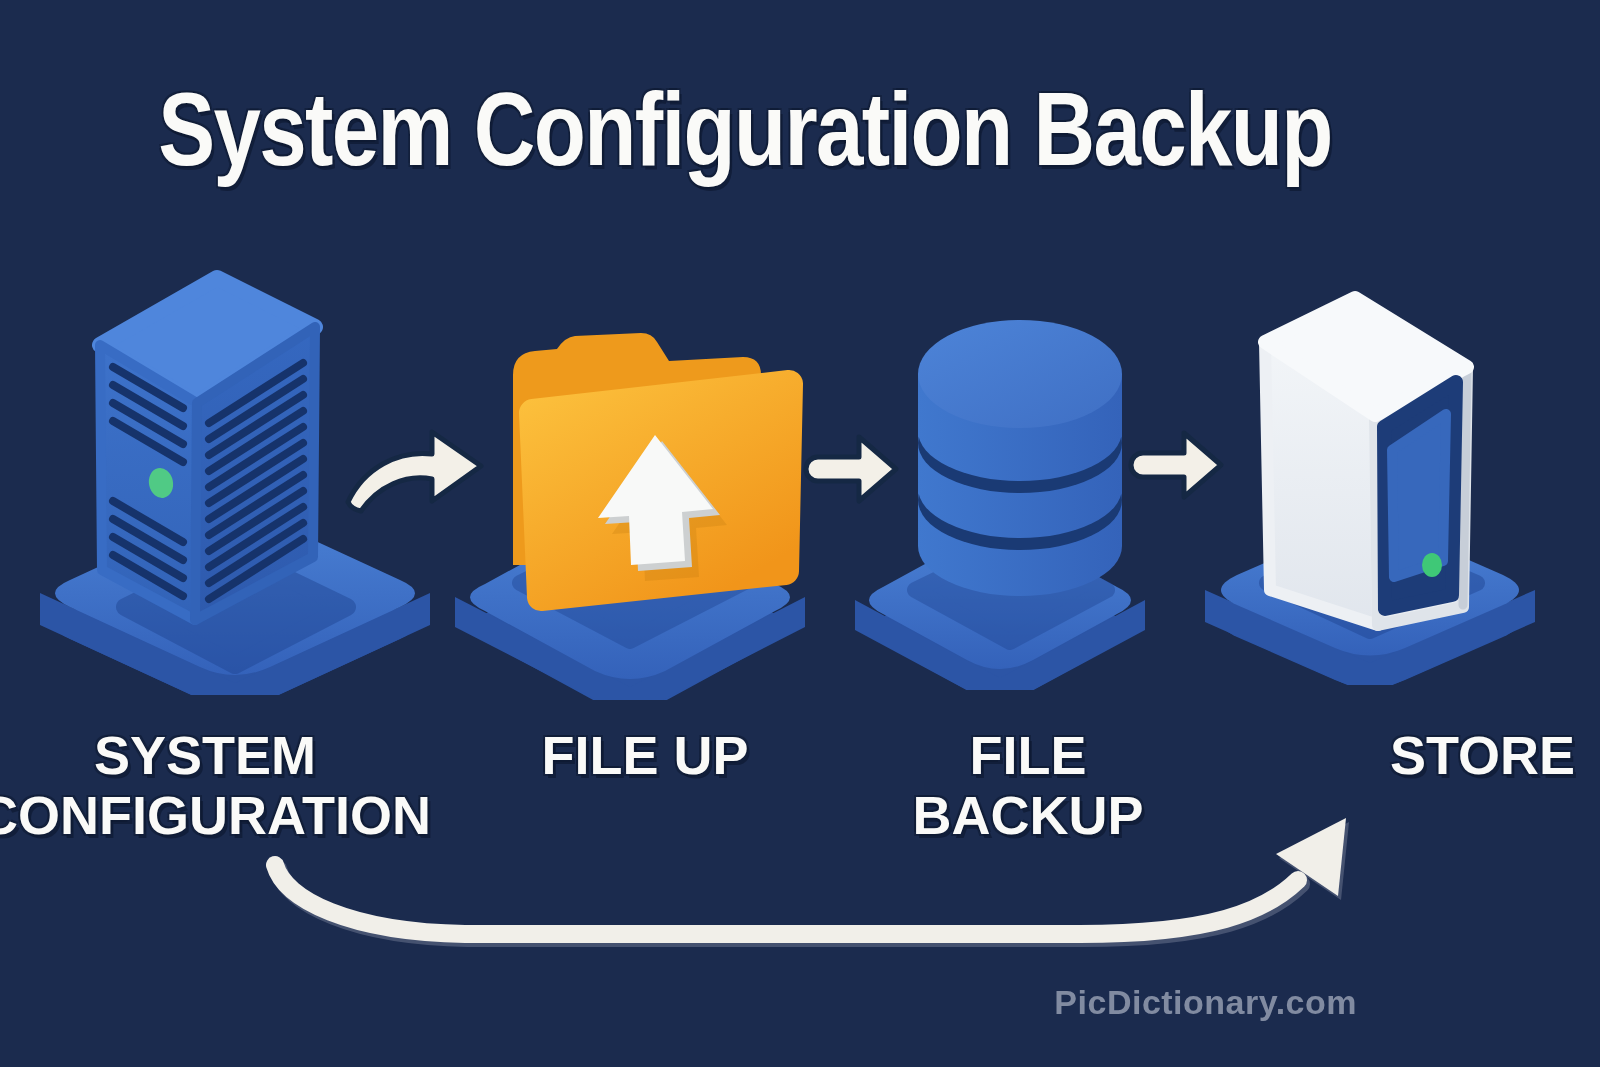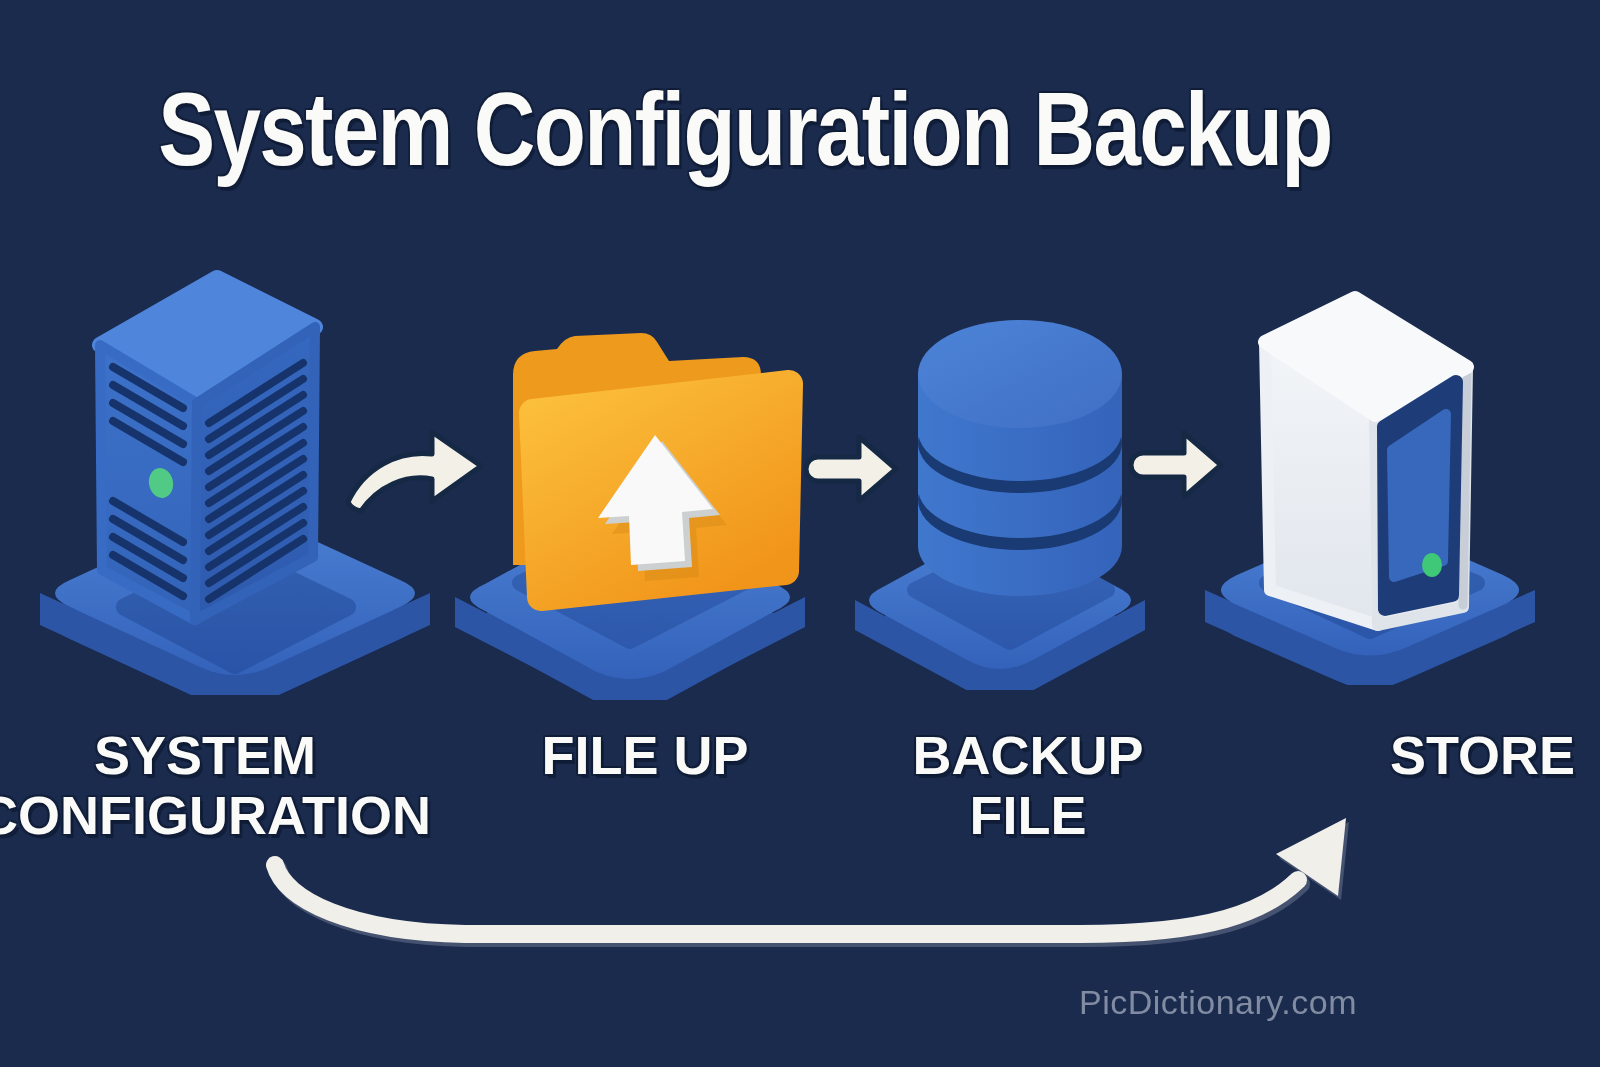--- a/index.html
+++ b/index.html
@@ -27,21 +27,21 @@
                 -2px 2px 0 rgba(12,22,45,.45), 3px 4px 0 rgba(12,22,45,.6);
   }
   .lbl-line{display:block;}
   .step-label.s1{left:-25px;}
   .step-label.s2{left:415px;}
   .step-label.s3{left:798px;}
   .step-label.s4{left:1115px;text-align:right;}
   .loop-arrow{filter:drop-shadow(3px 4px 0 rgba(150,156,178,0.35));}
   .watermark{
     position:absolute;top:983px;right:55px;
-    color:#8d96ab;font-size:34px;font-weight:400;letter-spacing:.5px;
+    color:#8d96ab;font-size:34px;font-weight:700;letter-spacing:.5px;
     opacity:.9;
     margin-left:28px;
   }
 </style>
 </head>
 <body>
 
 <div class="canvas">
 
   <div class="title">System Configuration Backup</div>
@@ -201,22 +201,22 @@
 
   <div class="step-label s1">
     <span class="lbl-line">SYSTEM</span>
     <span class="lbl-line">CONFIGURATION</span>
   </div>
   <div class="step-label s2">
     <span class="lbl-line">FILE UP</span>
     <span class="lbl-line"></span>
   </div>
   <div class="step-label s3">
+    <span class="lbl-line">FILE</span>
     <span class="lbl-line">BACKUP</span>
-    <span class="lbl-line">FILE</span>
   </div>
   <div class="step-label s4">
     <span class="lbl-line">STORE</span>
     <span class="lbl-line"></span>
   </div>
 
   <svg class="icon-svg loop-arrow" style="left:250px;top:790px;" width="1120" height="200" viewBox="0 0 1120 200">
     <path d="M25 75 C35 110, 100 142, 215 144 L830 144 C960 144, 1015 122, 1048 90" fill="none" stroke="#f1efe9" stroke-width="18" stroke-linecap="round"></path>
     <polygon points="1096,28 1088,106 1026,64" fill="#f1efe9"></polygon>
   </svg>

